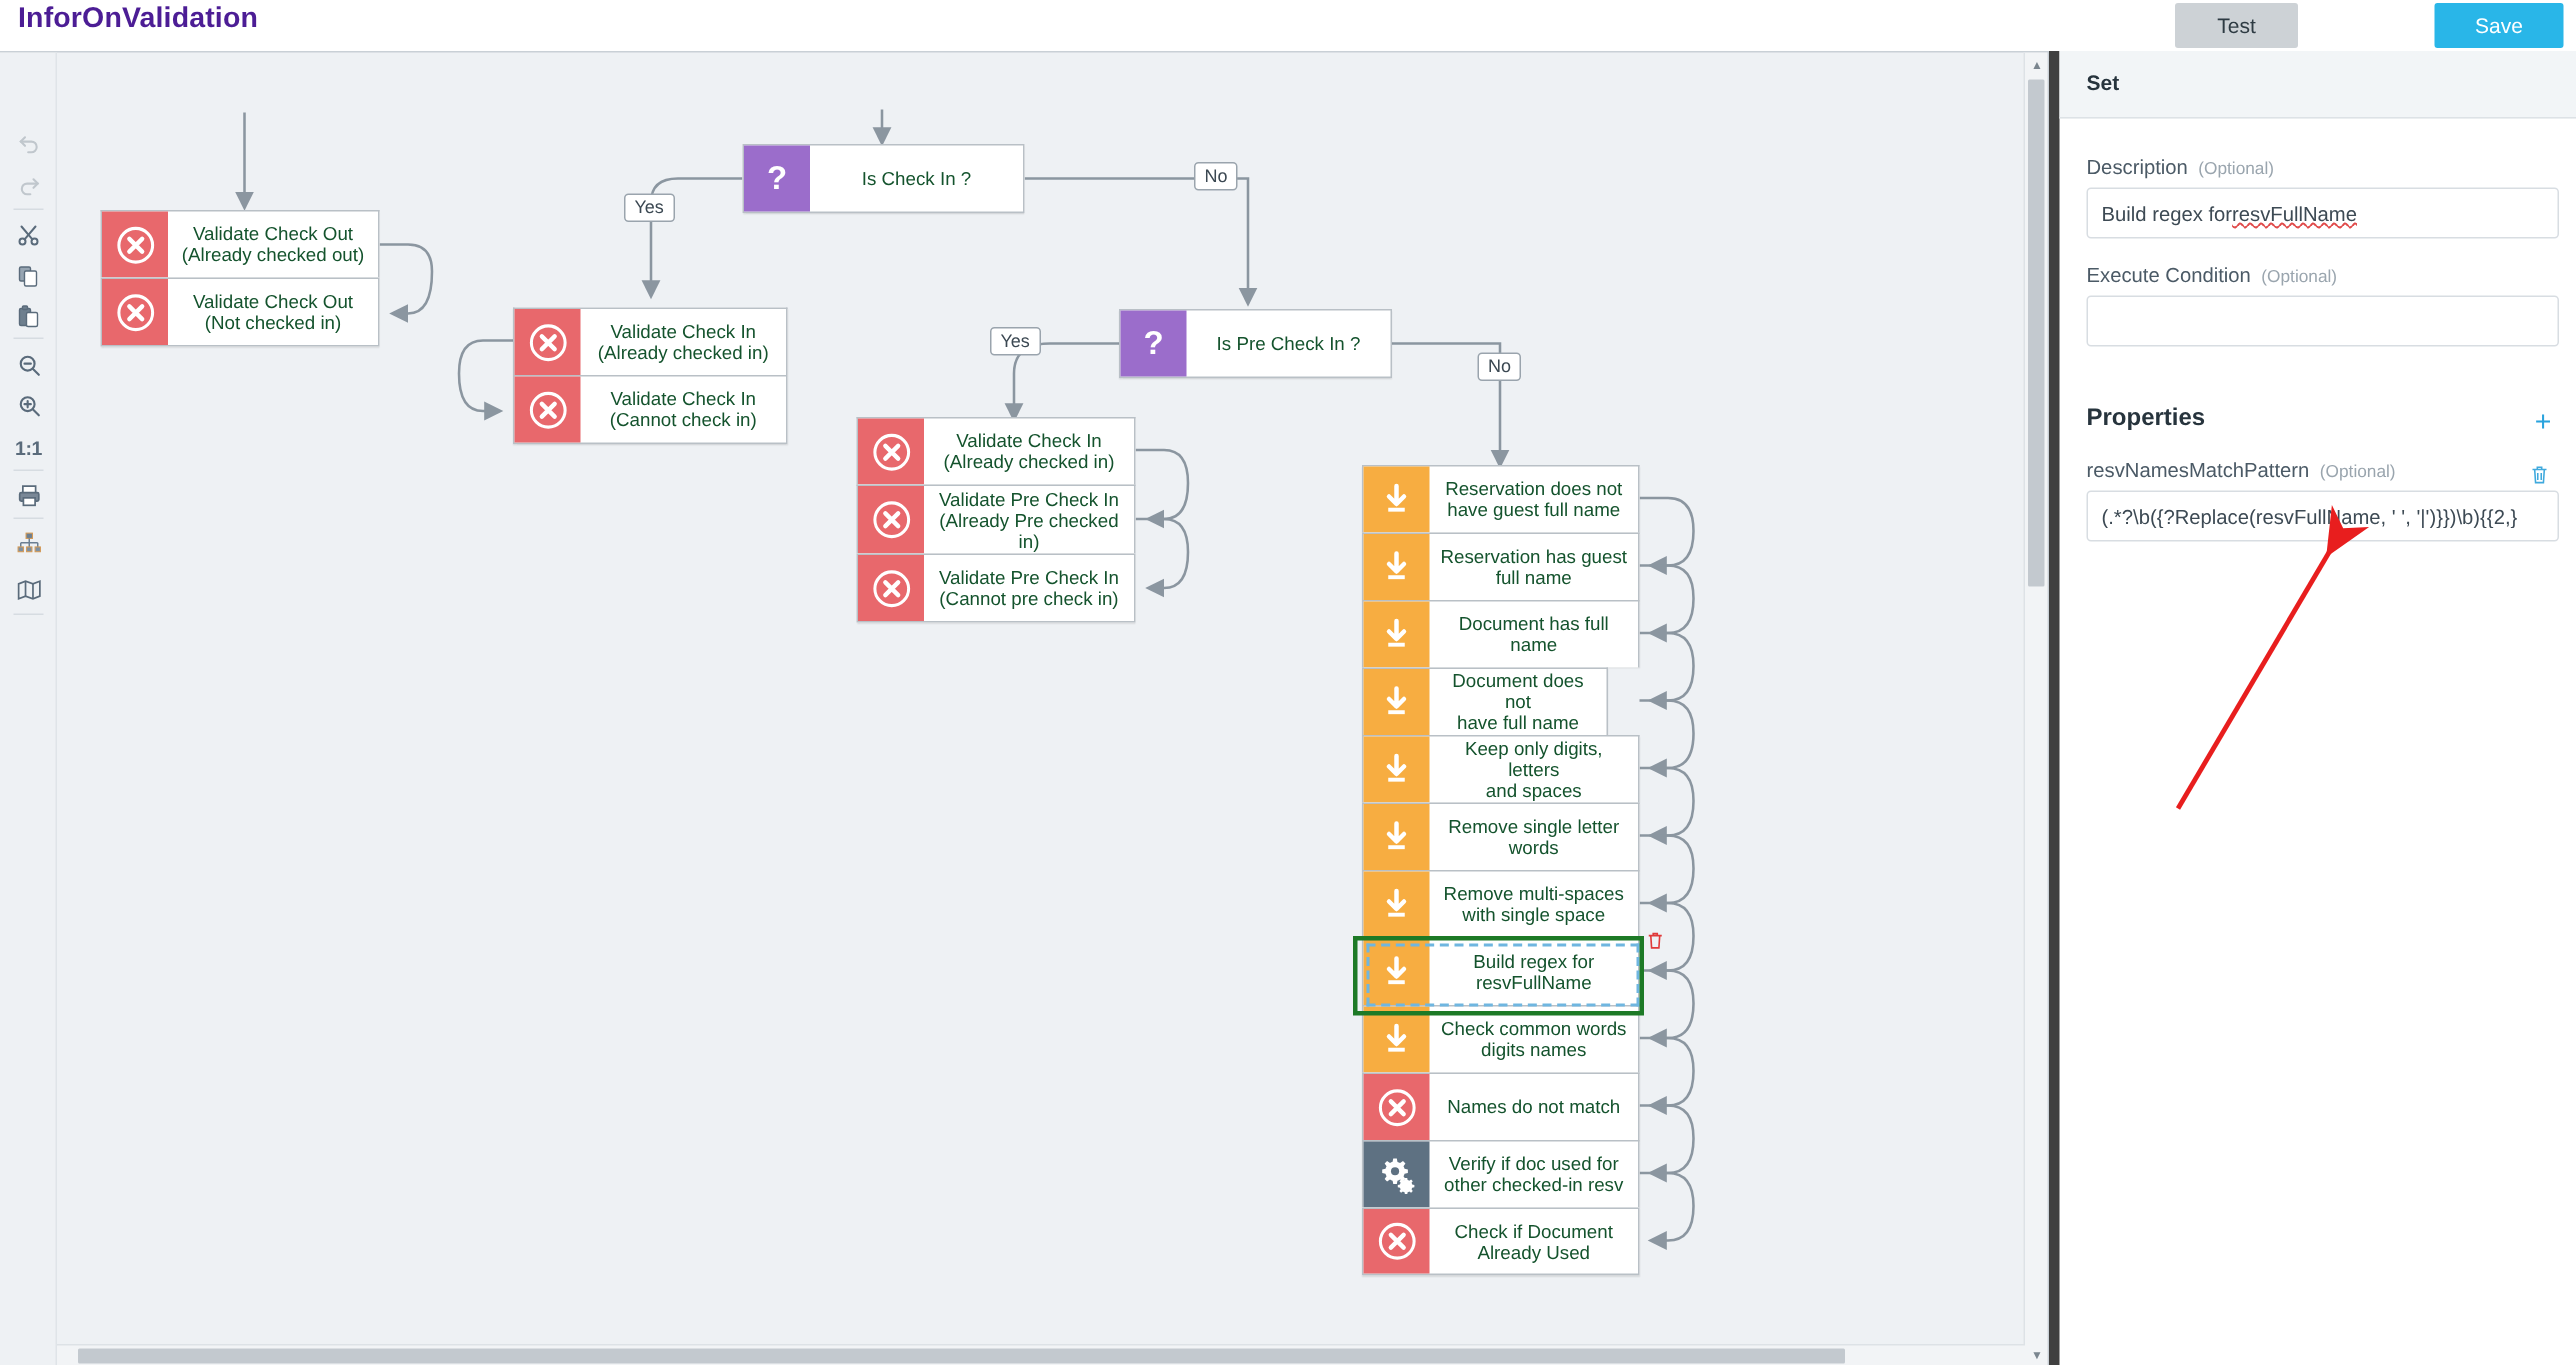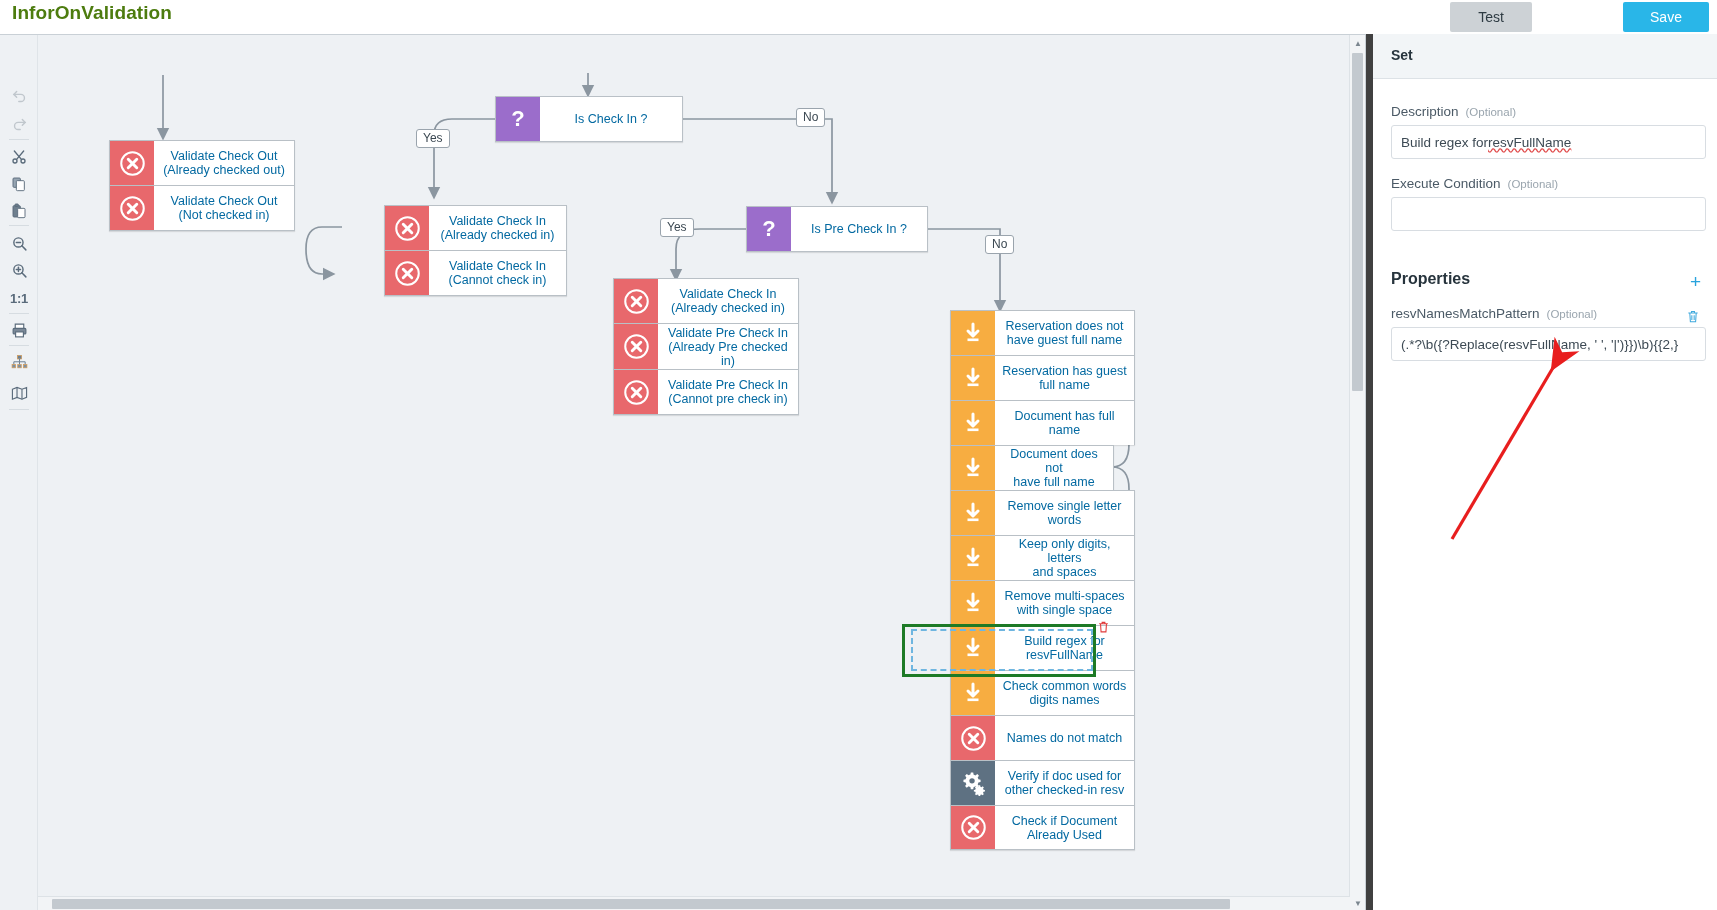--- a/index.html
+++ b/index.html
@@ -12,21 +12,21 @@
     color: #37474f;
   }
 
   
   #header {
     position: absolute; left: 0; top: 0; width: 1717px; height: 34px;
     background: #ffffff;
   }
   #app-title {
     position: absolute; left: 12px; top: 2px;
-    font-size: 19px; font-weight: bold; color: #4d7c0f;
+    font-size: 19px; font-weight: bold; color: #4c1d95;
     letter-spacing: .1px;
   }
   .hdr-btn {
     position: absolute; top: 2px; height: 30px;
     border: none; cursor: pointer;
     font-size: 14px; font-family: "Liberation Sans", sans-serif;
     border-radius: 2px;
   }
   #btn-test { right: 185px; width: 82px; background: #cdd2d6; color: #2e3b43; }
   #btn-save { right: 8px; width: 86px; background: #29b6e8; color: #ffffff; }
@@ -98,32 +98,32 @@
     box-shadow: 0 1px 1px rgba(0,0,0,.10);
   }
   .node .ic {
     flex: 0 0 auto; width: 44px;
     display: flex; align-items: center; justify-content: center;
   }
   .node .lbl {
     flex: 1 1 auto;
     display: flex; align-items: center; justify-content: center;
     text-align: center;
-    font-size: 12.5px; line-height: 14px; color: #0369a1;
+    font-size: 12.5px; line-height: 14px; color: #14532d;
     padding: 2px 5px;
   }
   .ic-red    { background: #e8686c; }
   .ic-orange { background: #f7ad41; }
   .ic-purple { background: #9b6dcb; }
   .ic-slate  { background: #5e7182; }
 
   .qmark { color: #fff; font-size: 22px; font-weight: bold; line-height: 1; }
 
   
-  .stack { position: absolute; margin-left: 42px; }
+  .stack { position: absolute; }
   .stack .node { position: relative; left: 0; top: 0; border-bottom: none; }
   .stack .node:last-child { border-bottom: 1px solid #b9c0c6; }
 
   
   .sel-dash {
     position: absolute;
     border: 2px dashed #6fb6e0;
     pointer-events: none;
   }
   .sel-green {
@@ -488,33 +488,33 @@
     </div>
 
     <div class="node" style="width:185px; height:45px">
       <div class="ic ic-orange">
         <svg width="24" height="24" viewBox="0 0 24 24">
             <path d="M12 3 L12 13 M7 10 L12 15 L17 10" stroke="#fff" stroke-width="3" fill="none" stroke-linecap="round" stroke-linejoin="round"></path>
             <rect x="6.5" y="17.5" width="11" height="2.6" fill="#fff"></rect>
           </svg>
       </div>
       <div class="lbl">
+        <span><span>Keep only digits, letters</span><br><span>and spaces</span></span>
+      </div>
+    </div>
+
+    <div class="node" style="width:185px; height:45px">
+      <div class="ic ic-orange">
+        <svg width="24" height="24" viewBox="0 0 24 24">
+            <path d="M12 3 L12 13 M7 10 L12 15 L17 10" stroke="#fff" stroke-width="3" fill="none" stroke-linecap="round" stroke-linejoin="round"></path>
+            <rect x="6.5" y="17.5" width="11" height="2.6" fill="#fff"></rect>
+          </svg>
+      </div>
+      <div class="lbl">
         <span><span>Remove single letter</span><br><span>words</span></span>
-      </div>
-    </div>
-
-    <div class="node" style="width:185px; height:45px">
-      <div class="ic ic-orange">
-        <svg width="24" height="24" viewBox="0 0 24 24">
-            <path d="M12 3 L12 13 M7 10 L12 15 L17 10" stroke="#fff" stroke-width="3" fill="none" stroke-linecap="round" stroke-linejoin="round"></path>
-            <rect x="6.5" y="17.5" width="11" height="2.6" fill="#fff"></rect>
-          </svg>
-      </div>
-      <div class="lbl">
-        <span><span>Keep only digits, letters</span><br><span>and spaces</span></span>
       </div>
     </div>
 
     <div class="node" style="width:185px; height:45px">
       <div class="ic ic-orange">
         <svg width="24" height="24" viewBox="0 0 24 24">
             <path d="M12 3 L12 13 M7 10 L12 15 L17 10" stroke="#fff" stroke-width="3" fill="none" stroke-linecap="round" stroke-linejoin="round"></path>
             <rect x="6.5" y="17.5" width="11" height="2.6" fill="#fff"></rect>
           </svg>
       </div>

